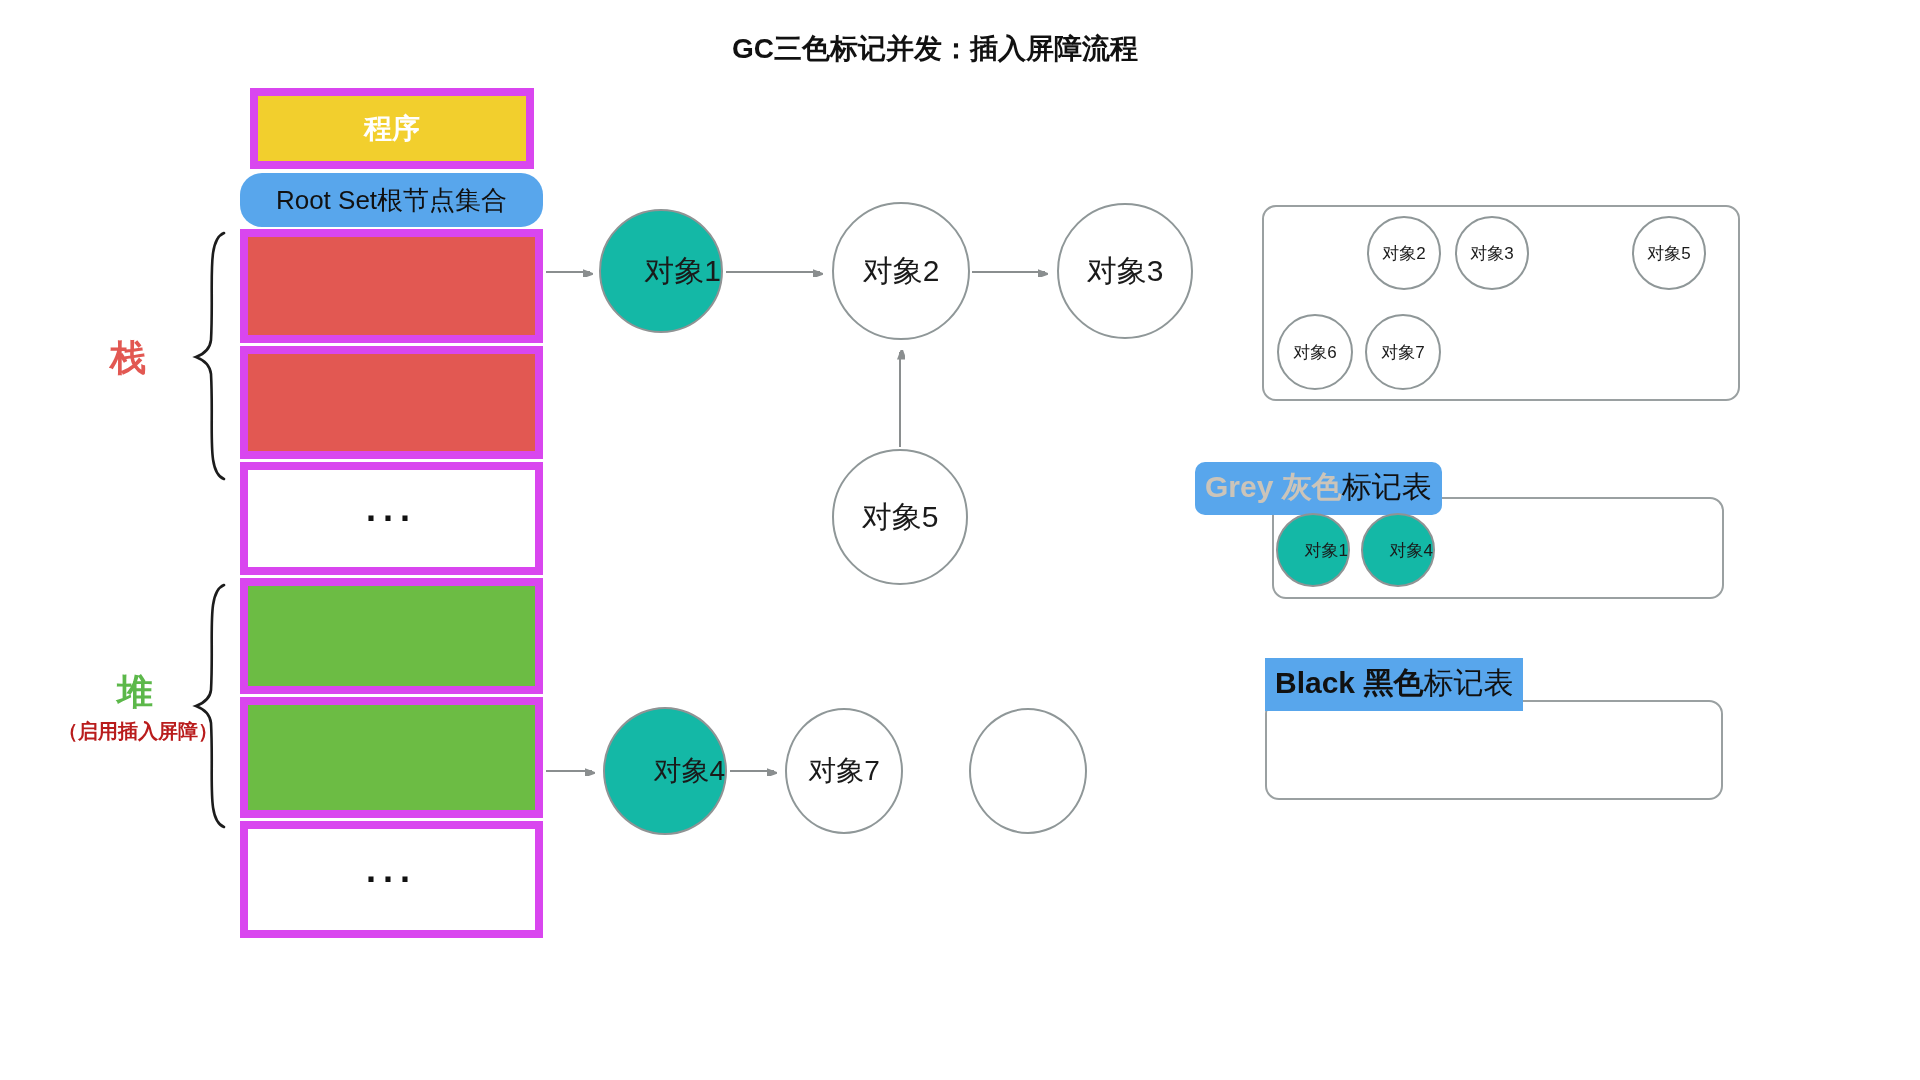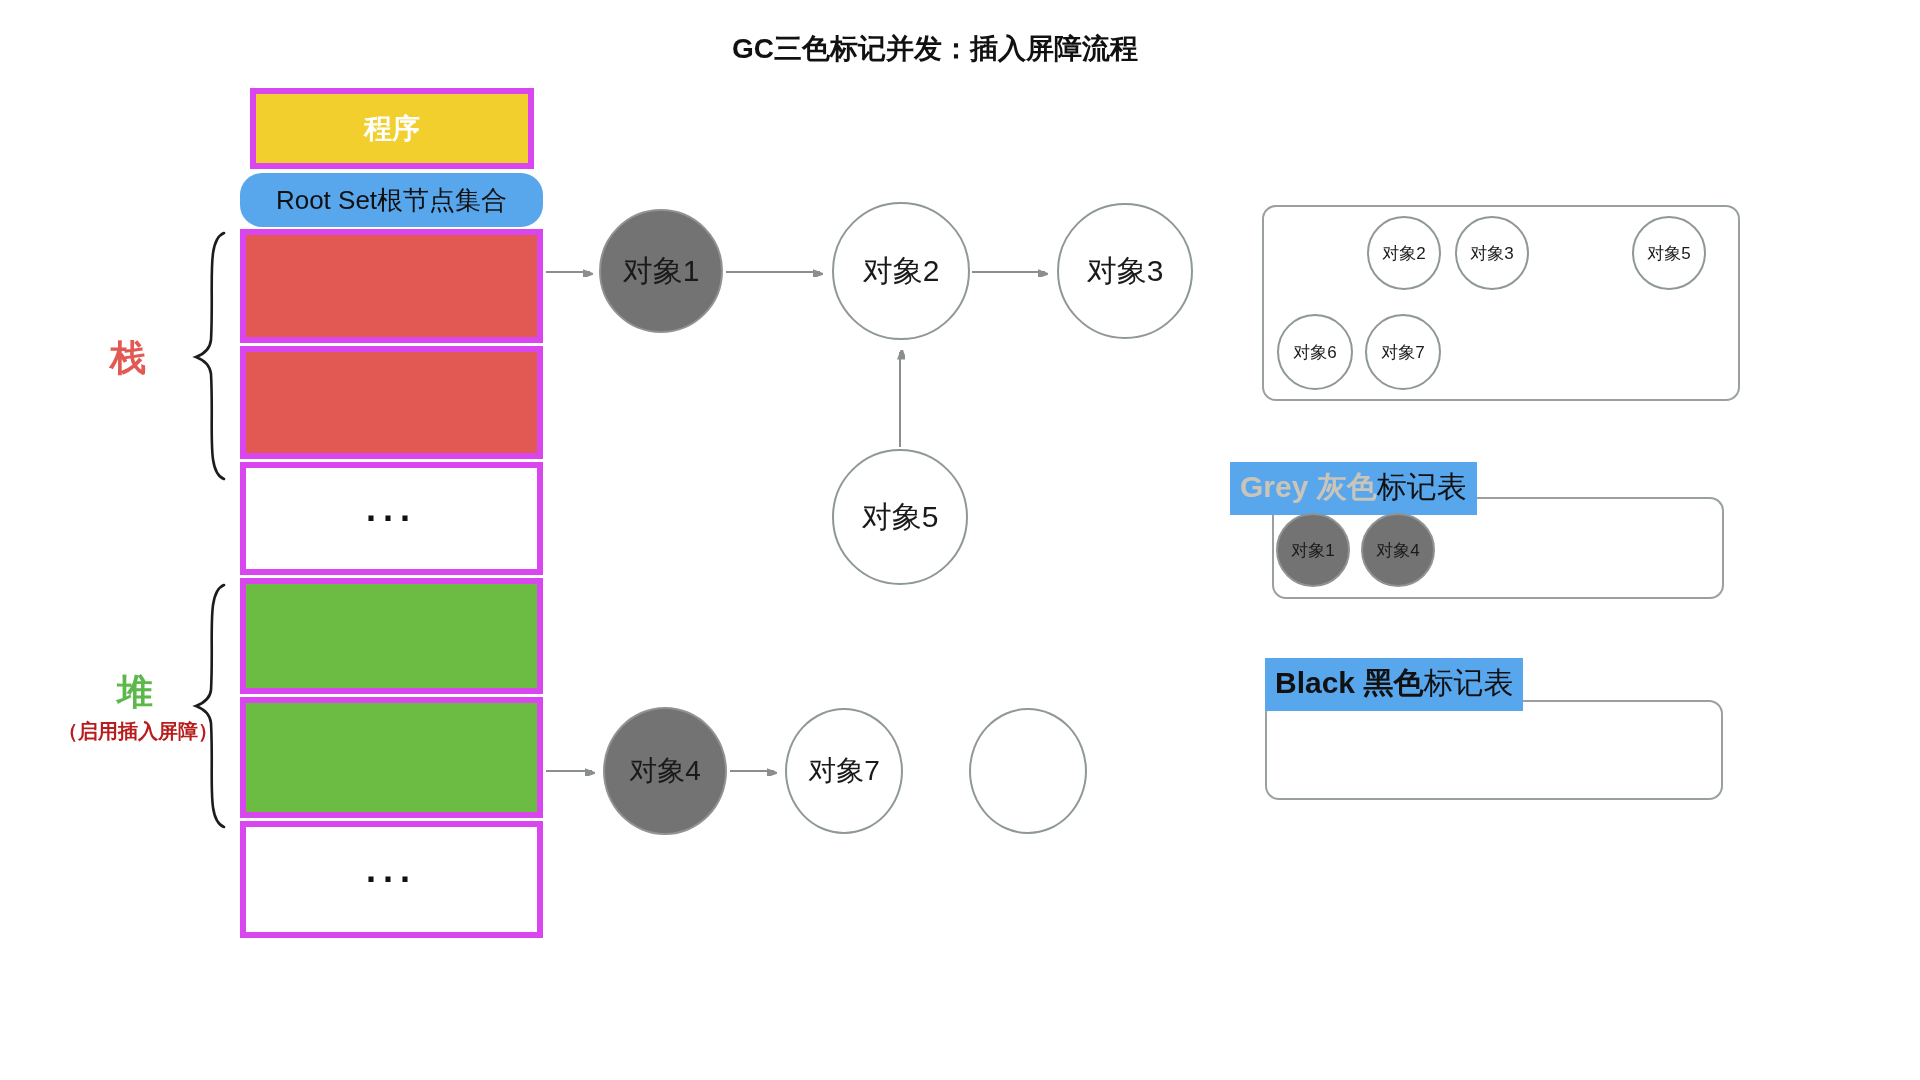--- a/index.html
+++ b/index.html
@@ -1,36 +1,36 @@
 <!DOCTYPE html>
 <html><head>
 <meta charset="utf-8">
 <style>
   html,body{margin:0;padding:0;background:#ffffff;}
   body{font-family:"Liberation Sans","DejaVu Sans",sans-serif;}
   #canvas{position:relative;width:1920px;height:1080px;background:#fff;overflow:hidden;}
   .abs{position:absolute;}
   .title{font-size:28px;font-weight:bold;color:#111;text-align:center;margin-left:10px;}
-  .membox{position:absolute;border:6px solid #d946ef;box-sizing:border-box;
+  .membox{position:absolute;border:8px solid #d946ef;box-sizing:border-box;
           display:flex;align-items:center;justify-content:center;}
   .program{background:#F2CF2D;color:#fff;font-weight:bold;font-size:28px;}
   .rootbar{position:absolute;background:#58A6EC;color:#111;font-size:26px;
            display:flex;align-items:center;justify-content:center;box-sizing:border-box;}
   .redseg{background:#E25852;}
   .greenseg{background:#6CBC44;}
   .whiteseg{background:#fff;}
   .dots{font-size:36px;font-weight:bold;color:#111;letter-spacing:7px;transform:translateY(-10px);}
   .sidelabel{position:absolute;font-weight:bold;font-size:36px;}
   .stacklabel{color:#E25852;}
   .heaplabel{color:#5CB84A;}
   .heapnote{position:absolute;color:#b91c1c;font-weight:bold;font-size:20px;white-space:nowrap;text-align:right;}
   .node{position:absolute;border-radius:50%;box-sizing:border-box;background:#fff;
         border:2px solid #8F9798;display:flex;align-items:center;justify-content:center;
         color:#1a1a1a;}
-  .node.grey{background:#737373;border-color:#8F9394;}
+  .node.grey{background:#14b8a6;border-color:#8F9394;justify-content:flex-end;}
   .node.big{font-size:30px;}
   .node.mid{font-size:28px;}
   .node.small{font-size:17px;border-width:2px;}
   .panel{position:absolute;background:#fff;border:2px solid #9aa0a1;border-radius:14px;box-sizing:border-box;}
   .phead{position:absolute;background:#58A6EC;padding:5px 10px 7px 10px;font-size:30px;
          white-space:nowrap;z-index:3;}
   .phead .strong{font-weight:bold;}
   .white-strong{color:#ffffff;}
   .grey-strong{color:#CBC4B9;}
   .black-strong{color:#111;}
@@ -105,21 +105,21 @@
   <div class="node small" style="left:1632px;top:216px;width:74px;height:74px;z-index:4;">
     <span>对象5</span>
   </div>
   <div class="node small" style="left:1277px;top:314px;width:76px;height:76px;z-index:4;">
     <span>对象6</span>
   </div>
   <div class="node small" style="left:1365px;top:314px;width:76px;height:76px;z-index:4;">
     <span>对象7</span>
   </div>
 
-  <div class="phead" style="left:1230px;top:462px;">
+  <div class="phead" style="left:1195px;top:462px;border-radius:10px;">
     <span class="strong grey-strong">Grey 灰色</span><span class="rest">标记表</span>
   </div>
   <div class="panel" style="left:1272px;top:497px;width:452px;height:102px;"></div>
   <div class="node grey small" style="left:1276px;top:513px;width:74px;height:74px;z-index:4;">
     <span>对象1</span>
   </div>
   <div class="node grey small" style="left:1361px;top:513px;width:74px;height:74px;z-index:4;">
     <span>对象4</span>
   </div>
 

